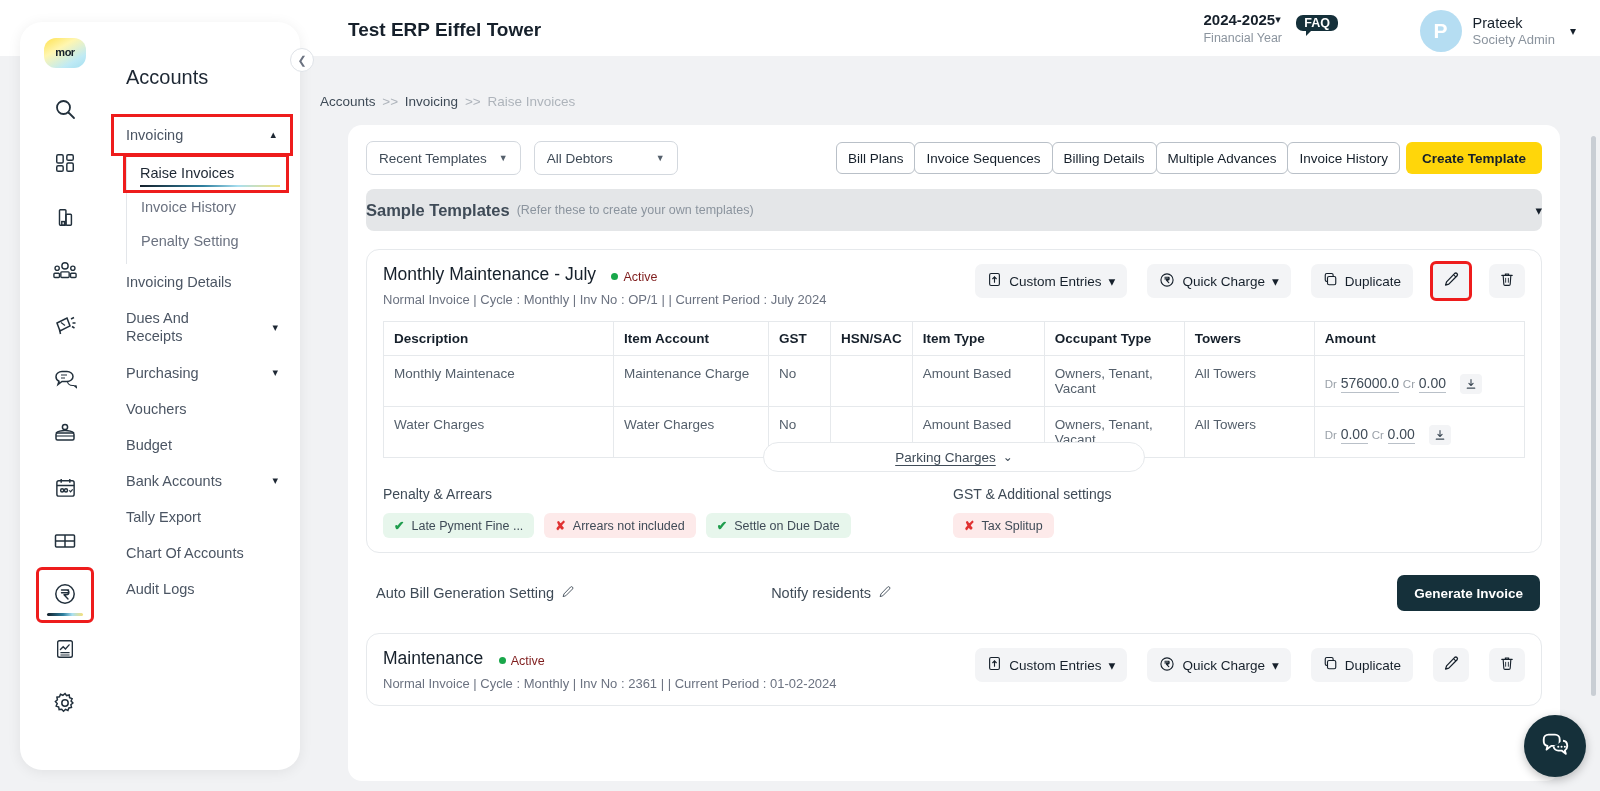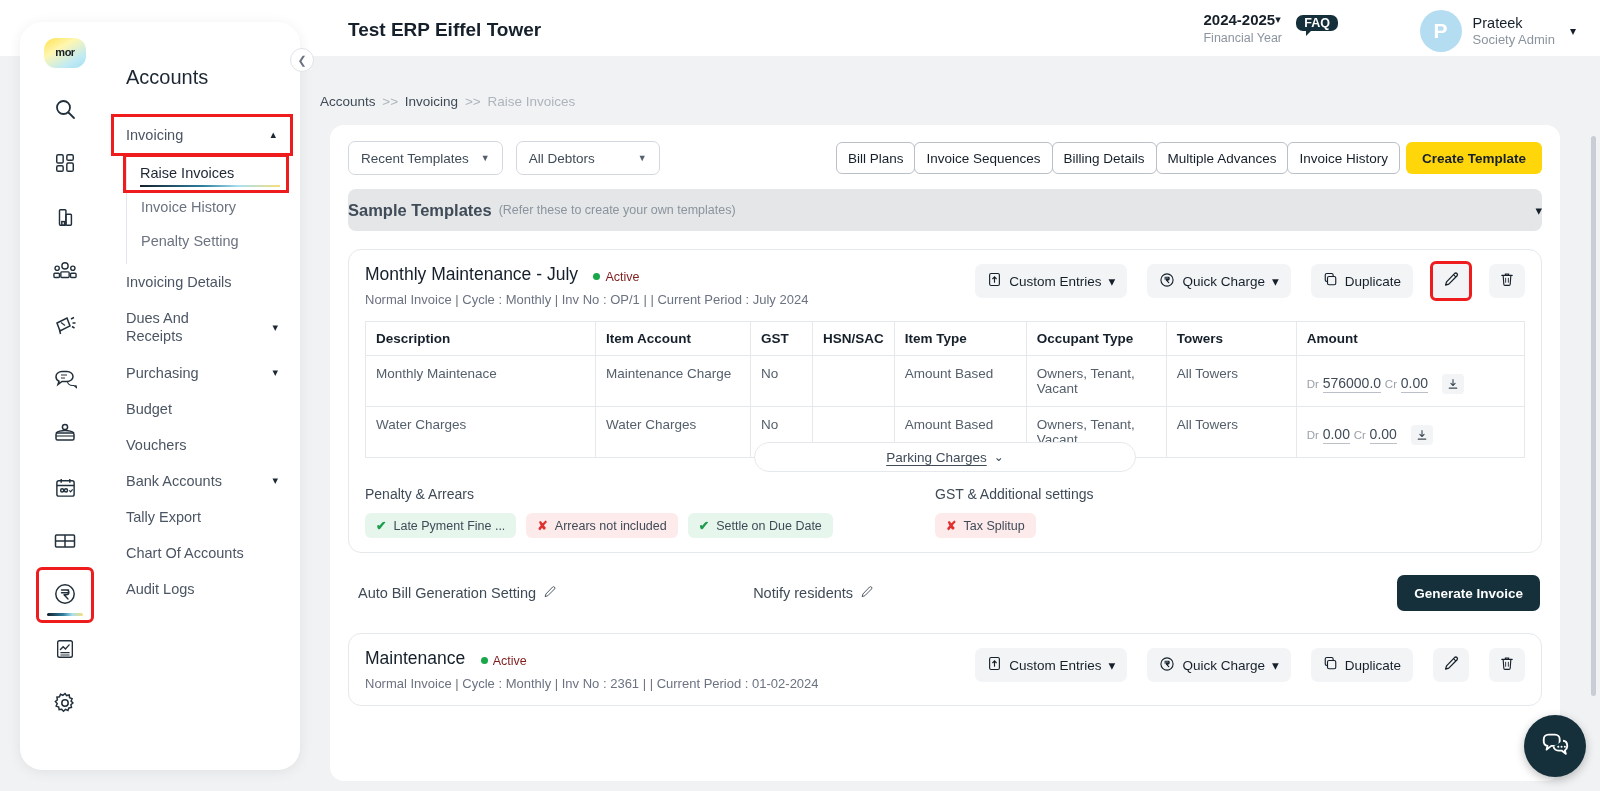--- a/index.html
+++ b/index.html
@@ -146,21 +146,21 @@
     overflow: hidden;
   }
   .breadcrumb {
     padding: 30px 0 0 2px; font-size: 13.5px; color: #aeb4bb;
   }
   .breadcrumb .crumb-a { color: #3f4b57; }
   .breadcrumb .sep { color: #aeb4bb; margin: 0 3px; }
   .breadcrumb .crumb-cur { color: #aeb4bb; }
 
   .panel {
-    margin: 16px 40px 0 12px;
+    margin: 16px 40px 0 30px;
     background: #ffffff;
     border-radius: 14px;
     padding: 16px 18px 18px 18px;
     height: 656px;
     position: relative;
   }
   .toolbar { display: flex; align-items: center; }
   .select-btn {
     border: 1px solid #d3d8de; background: #fff; border-radius: 7px;
     height: 34px; padding: 0 12px; min-width: 144px;
@@ -434,24 +434,24 @@
       </div>
       <div class="nav-item">
         <span style="max-width:120px">Dues And Receipts</span>
         <span class="chev">▾</span>
       </div>
       <div class="nav-item">
         <span>Purchasing</span>
         <span class="chev">▾</span>
       </div>
       <div class="nav-item">
+        <span>Vouchers</span>
+      </div>
+      <div class="nav-item">
         <span>Budget</span>
-      </div>
-      <div class="nav-item">
-        <span>Vouchers</span>
       </div>
       <div class="nav-item">
         <span>Bank Accounts</span>
         <span class="chev">▾</span>
       </div>
       <div class="nav-item">
         <span>Tally Export</span>
       </div>
       <div class="nav-item">
         <span>Chart Of Accounts</span>

